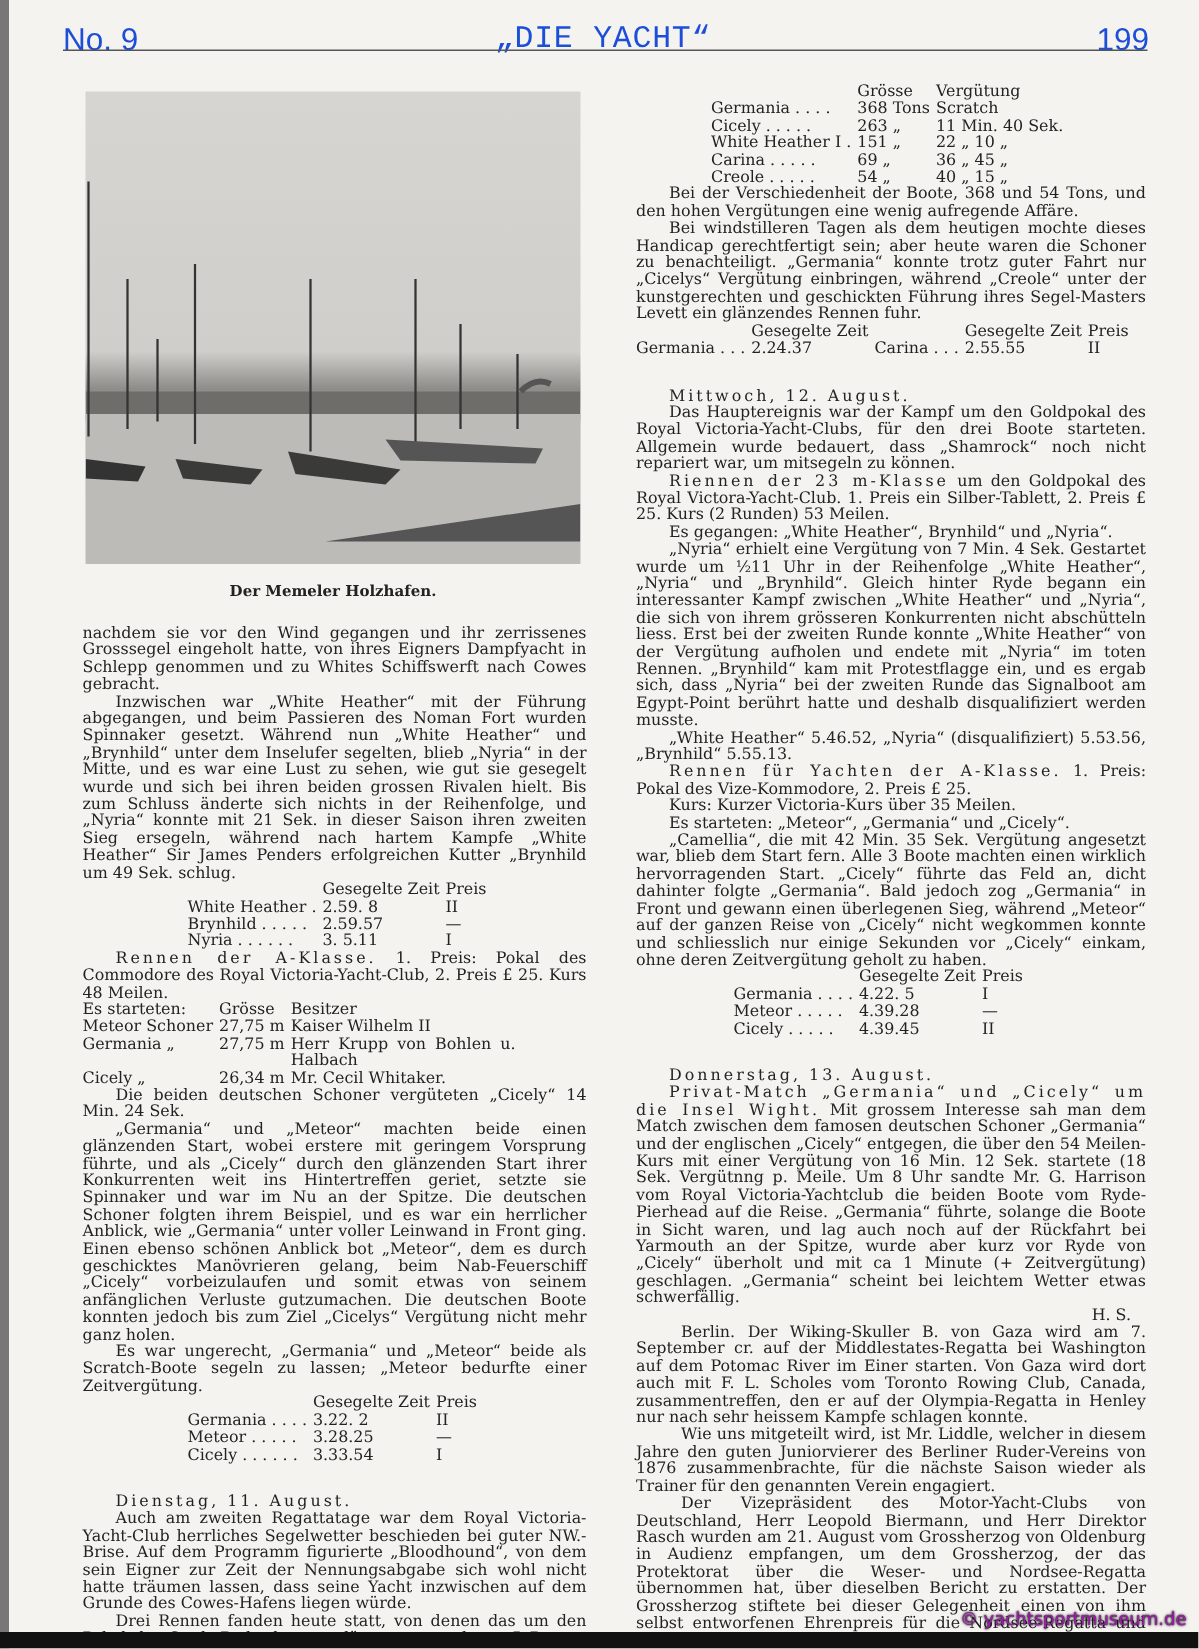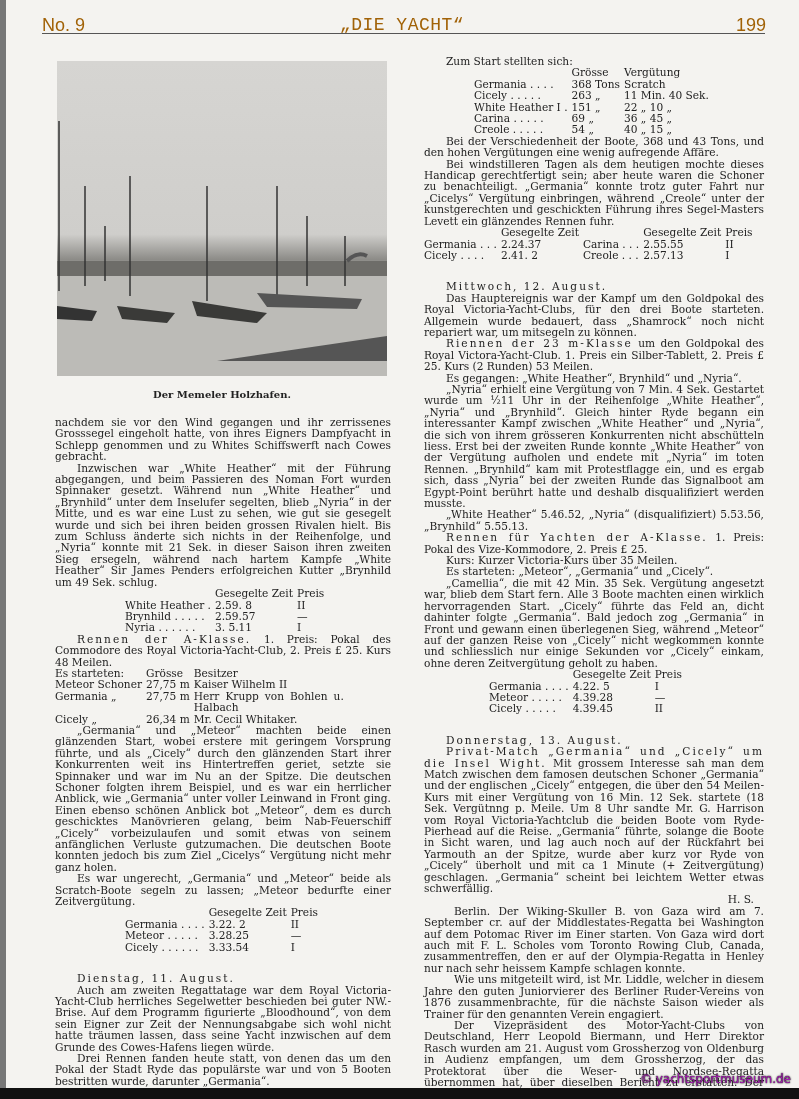--- a/index.html
+++ b/index.html
@@ -3,21 +3,21 @@
 <meta charset="utf-8">
 <style>
   html, body { margin:0; padding:0; }
   body {
     width:799px; height:1099px; overflow:hidden; position:relative;
     background:#f4f3f0;
     font-family:"DejaVu Serif", serif; color:#222;
   }
   .leftedge { position:absolute; left:0; top:0; width:6px; height:1099px; background:#777; }
   .bottombar { position:absolute; left:0; bottom:0; width:799px; height:11px; background:#111; }
-  .header { position:absolute; left:42px; top:12px; width:720px; height:22px; font-family:"Liberation Sans", sans-serif; font-size:18px; color:#a16207; }
+  .header { position:absolute; left:42px; top:12px; width:720px; height:22px; font-family:"Liberation Sans", sans-serif; font-size:21px; color:#1d4ed8; }
   .header .no { position:absolute; left:0; top:3px; }
   .header .title { position:absolute; left:0; width:100%; text-align:center; top:3px; letter-spacing:0.5px;font-family:Liberation Mono, monospace; }
   .header .pg { position:absolute; right:-4px; top:3px; }
   .rule { position:absolute; left:42px; top:33px; width:723px; height:0; border-top:1.5px solid #555; }
   .col { position:absolute; font-size:10.6px; line-height:11.4px; text-align:justify; }
   .colL { left:55px; width:336px; }
   .colR { left:424px; width:340px; }
   p { margin:0; }
   .ind { text-indent:22px; }
   .ind2 { text-indent:30px; }
@@ -110,20 +110,21 @@
           <td>27,75 m</td>
           <td style="white-space:normal;width:150px;">Herr Krupp von Bohlen u. Halbach</td>
         </tr>
     <tr>
           <td>Cicely „</td>
           <td>26,34 m</td>
           <td>Mr. Cecil Whitaker.</td>
         </tr>
   </tbody>
     </table>
+  <p class="ind">Die beiden deutschen Schoner vergüteten „Cicely“ 14 Min. 24 Sek.</p>
   <p class="ind">„Germania“ und „Meteor“ machten beide einen glänzenden Start, wobei erstere mit geringem Vorsprung führte, und als „Cicely“ durch den glänzenden Start ihrer Konkurrenten weit ins Hintertreffen geriet, setzte sie Spinnaker und war im Nu an der Spitze. Die deutschen Schoner folgten ihrem Beispiel, und es war ein herrlicher Anblick, wie „Germania“ unter voller Leinwand in Front ging. Einen ebenso schönen Anblick bot „Meteor“, dem es durch geschicktes Manövrieren gelang, beim Nab-Feuerschiff „Cicely“ vorbeizulaufen und somit etwas von seinem anfänglichen Verluste gutzumachen. Die deutschen Boote konnten jedoch bis zum Ziel „Cicelys“ Vergütung nicht mehr ganz holen.</p>
   <p class="ind">Es war ungerecht, „Germania“ und „Meteor“ beide als Scratch-Boote segeln zu lassen; „Meteor bedurfte einer Zeitvergütung.</p>
   <table style="margin-left:70px;">
     <tbody>
         <tr>
           <td></td>
           <td>Gesegelte Zeit</td>
           <td>Preis</td>
         </tr>
     <tr>
@@ -144,21 +145,20 @@
   </tbody>
     </table>
   <p class="ind sp">Dienstag, 11. August.</p>
   <p class="ind">Auch am zweiten Regattatage war dem Royal Victoria-Yacht-Club herrliches Segelwetter beschieden bei guter NW.-Brise. Auf dem Programm figurierte „Bloodhound“, von dem sein Eigner zur Zeit der Nennungsabgabe sich wohl nicht hatte träumen lassen, dass seine Yacht inzwischen auf dem Grunde des Cowes-Hafens liegen würde.</p>
   <p class="ind">Drei Rennen fanden heute statt, von denen das um den Pokal der Stadt Ryde das populärste war und von 5 Booten bestritten wurde, darunter „Germania“.</p>
   <p class="ind"><span class="sp">Handicap um den Ryde-Pokal.</span><span> 2. Preis £ 25, 3. Preis £ 5.</span></p>
 
 </div>
 
 <div class="col colR" style="top:56px;">
-  <p class="ind">Zum Start stellten sich:</p>
   <table style="margin-left:50px;">
     <tbody>
         <tr>
           <td></td>
           <td>Grösse</td>
           <td>Vergütung</td>
         </tr>
     <tr>
           <td>Germania . . . .</td>
           <td>368 Tons</td>
@@ -179,44 +179,37 @@
           <td>69 „</td>
           <td>36 „ 45 „</td>
         </tr>
     <tr>
           <td>Creole . . . . .</td>
           <td>54 „</td>
           <td>40 „ 15 „</td>
         </tr>
   </tbody>
     </table>
-  <p class="ind">Bei der Verschiedenheit der Boote, 368 und 43 Tons, und den hohen Vergütungen eine wenig aufregende Affäre.</p>
+  <p class="ind">Bei der Verschiedenheit der Boote, 368 und 54 Tons, und den hohen Vergütungen eine wenig aufregende Affäre.</p>
   <p class="ind">Bei windstilleren Tagen als dem heutigen mochte dieses Handicap gerechtfertigt sein; aber heute waren die Schoner zu benachteiligt. „Germania“ konnte trotz guter Fahrt nur „Cicelys“ Vergütung einbringen, während „Creole“ unter der kunstgerechten und geschickten Führung ihres Segel-Masters Levett ein glänzendes Rennen fuhr.</p>
   <table>
     <tbody>
         <tr>
           <td></td>
           <td>Gesegelte Zeit</td>
           <td></td>
           <td>Gesegelte Zeit</td>
           <td>Preis</td>
         </tr>
     <tr>
           <td>Germania . . .</td>
           <td>2.24.37</td>
           <td>Carina . . .</td>
           <td>2.55.55</td>
           <td>II</td>
-        </tr>
-    <tr>
-          <td>Cicely . . . .</td>
-          <td>2.41. 2</td>
-          <td>Creole . . .</td>
-          <td>2.57.13</td>
-          <td>I</td>
         </tr>
   </tbody>
     </table>
   <p class="ind sp">Mittwoch, 12. August.</p>
   <p class="ind">Das Hauptereignis war der Kampf um den Goldpokal des Royal Victoria-Yacht-Clubs, für den drei Boote starteten. Allgemein wurde bedauert, dass „Shamrock“ noch nicht repariert war, um mitsegeln zu können.</p>
   <p class="ind"><span class="sp">Riennen der 23 m-Klasse</span><span> um den Goldpokal des Royal Victora-Yacht-Club. 1. Preis ein Silber-Tablett, 2. Preis £ 25. Kurs (2 Runden) 53 Meilen.</span></p>
   <p class="ind">Es gegangen: „White Heather“, Brynhild“ und „Nyria“.</p>
   <p class="ind">„Nyria“ erhielt eine Vergütung von 7 Min. 4 Sek. Gestartet wurde um ½11 Uhr in der Reihenfolge „White Heather“, „Nyria“ und „Brynhild“. Gleich hinter Ryde begann ein interessanter Kampf zwischen „White Heather“ und „Nyria“, die sich von ihrem grösseren Konkurrenten nicht abschütteln liess. Erst bei der zweiten Runde konnte „White Heather“ von der Vergütung aufholen und endete mit „Nyria“ im toten Rennen. „Brynhild“ kam mit Protestflagge ein, und es ergab sich, dass „Nyria“ bei der zweiten Runde das Signalboot am Egypt-Point berührt hatte und deshalb disqualifiziert werden musste.</p>
   <p class="ind">„White Heather“ 5.46.52, „Nyria“ (disqualifiziert) 5.53.56, „Brynhild“ 5.55.13.</p>
   <p class="ind"><span class="sp">Rennen für Yachten der A-Klasse.</span><span> 1. Preis: Pokal des Vize-Kommodore, 2. Preis £ 25.</span></p>

